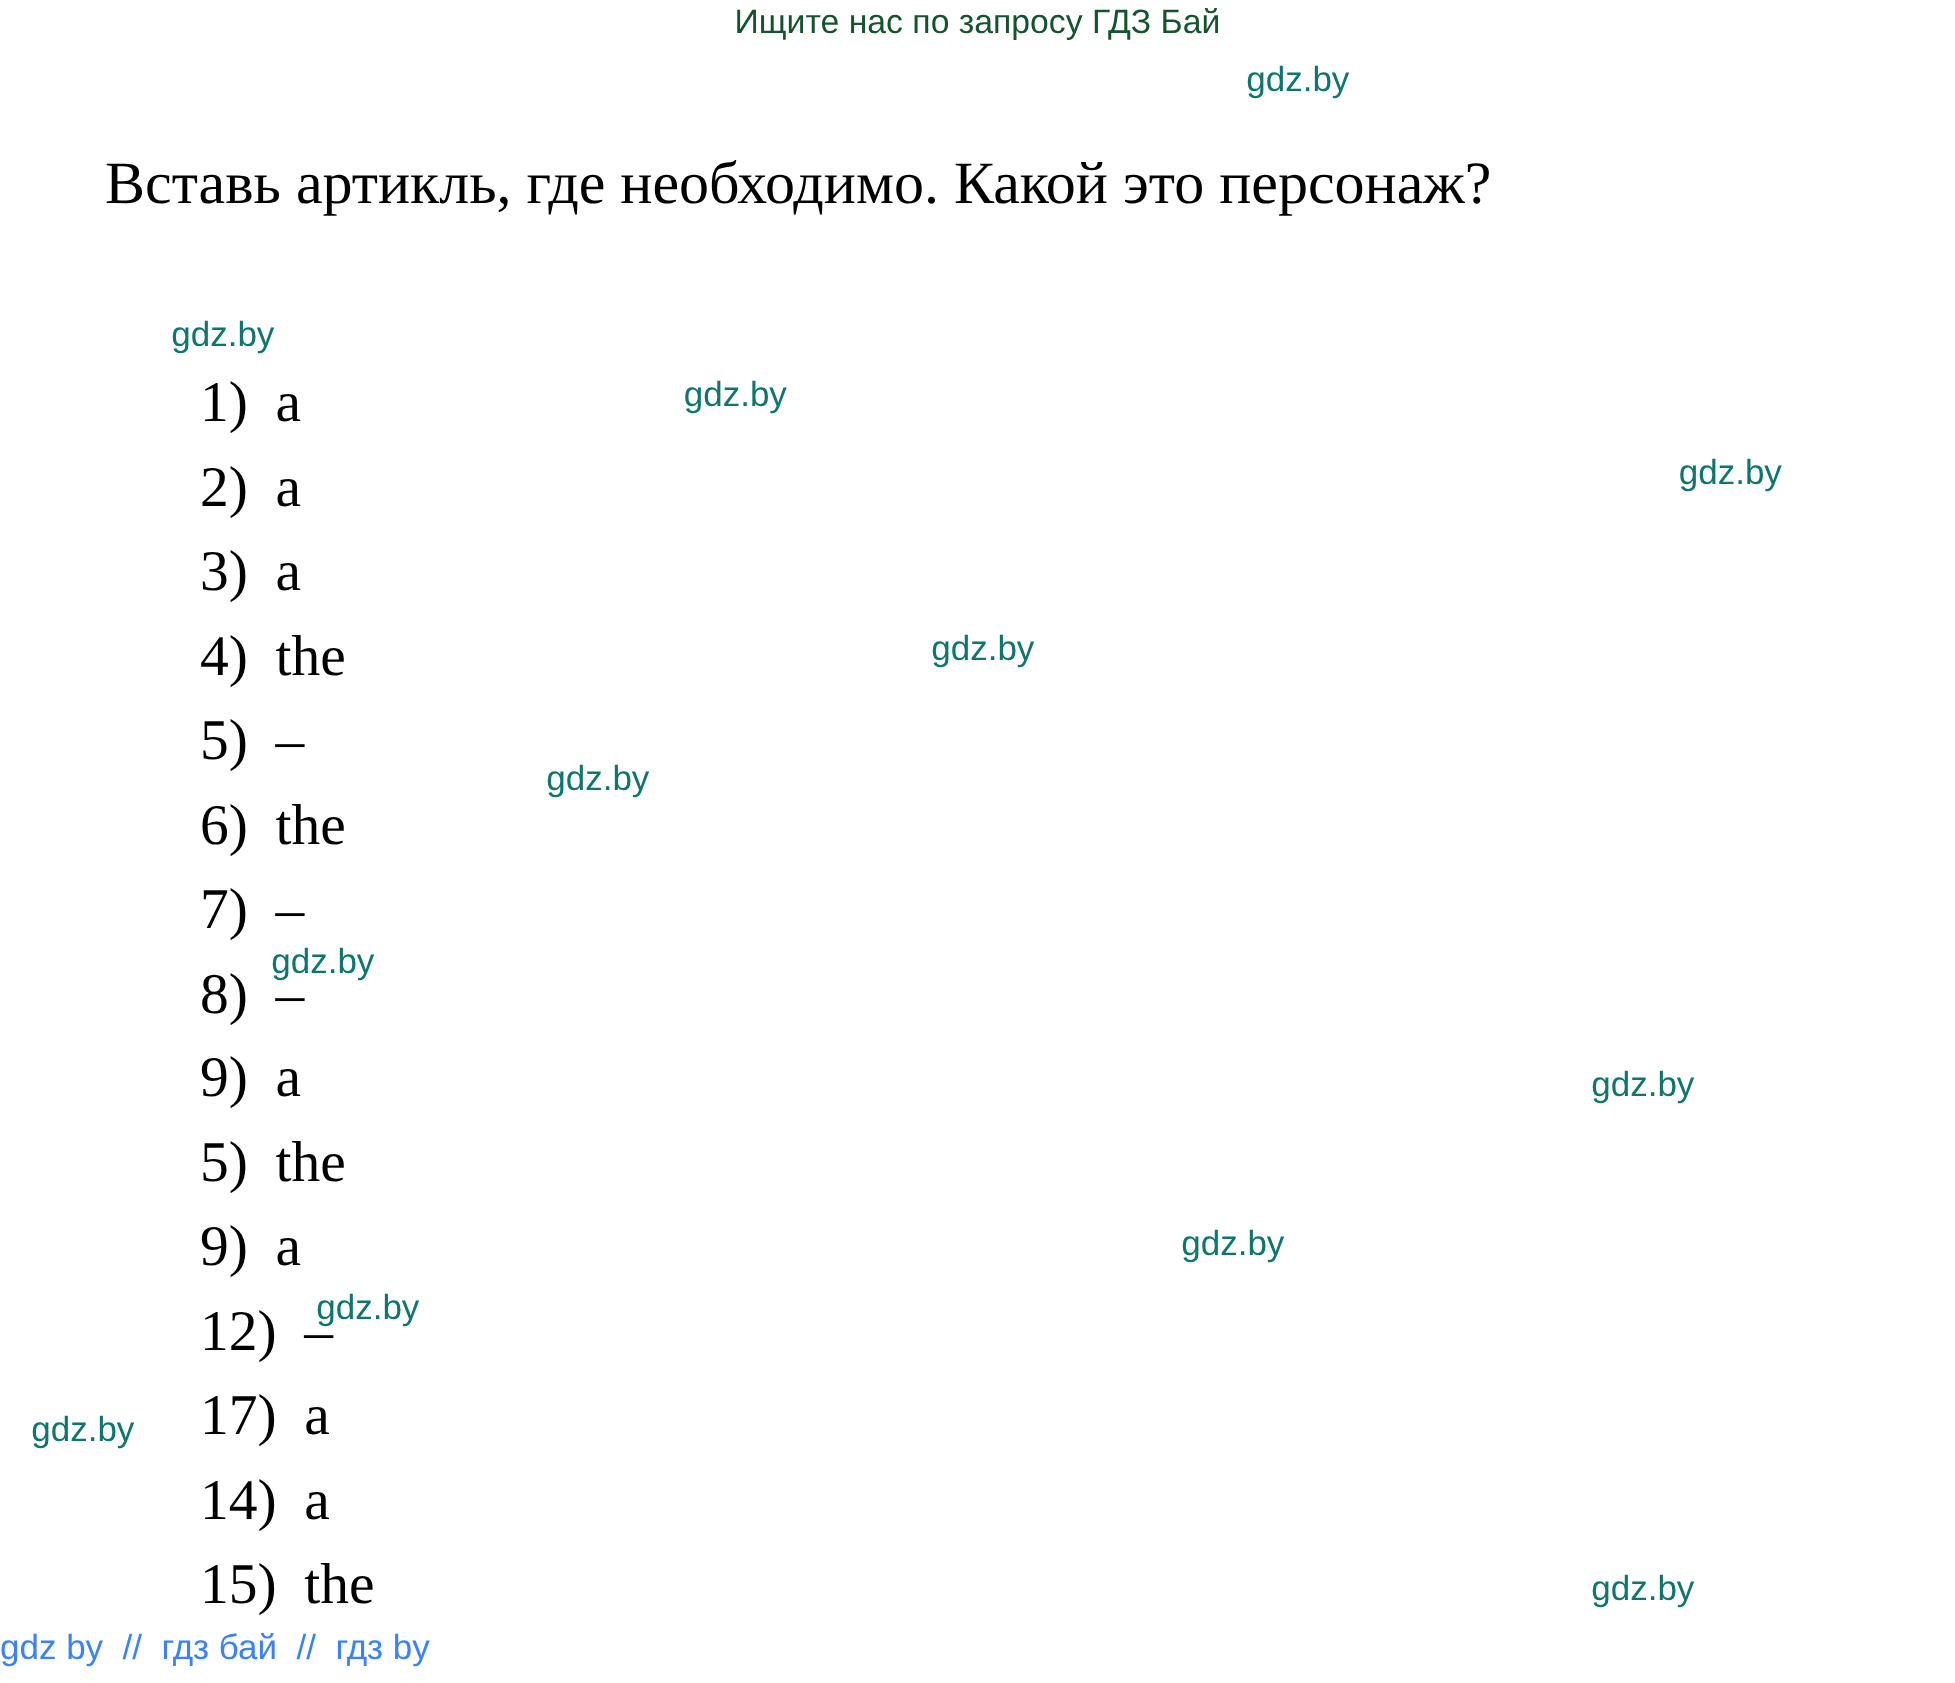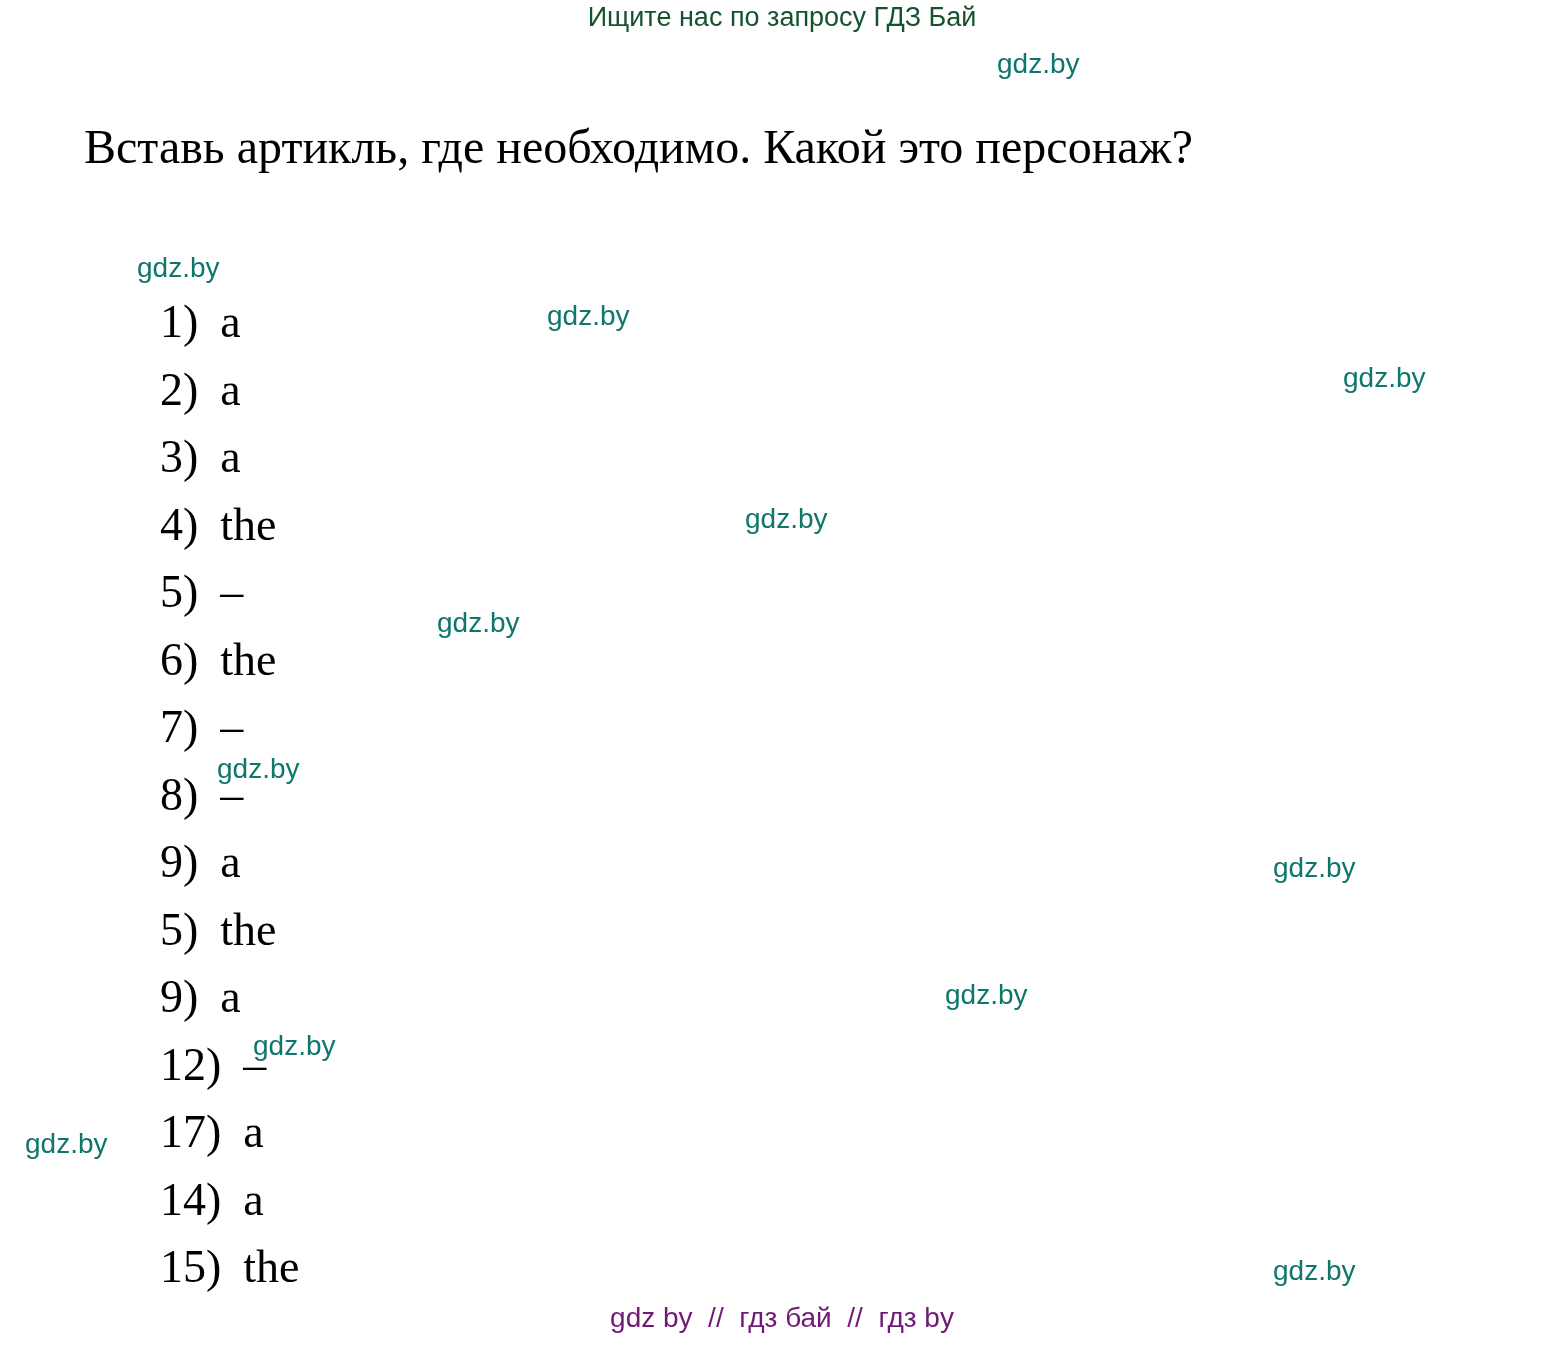--- a/index.html
+++ b/index.html
@@ -54,23 +54,22 @@
     align-items: center;
     gap: 22px;
     font: 46px "Liberation Serif", serif;
     color: #000000;
   }
   .footer {
     position: absolute;
     top: 1302px;
     left: 0;
     width: 100%;
-    text-align: center;
     font: 28px "Liberation Sans", sans-serif;
-    color: #701a75;
+    color: #3b82f6;
     white-space: pre;
   }
 </style>
 </head>
 <body>
 
 <div class="page">
 
   <div class="top-banner">Ищите нас по запросу ГДЗ Бай</div>
 

